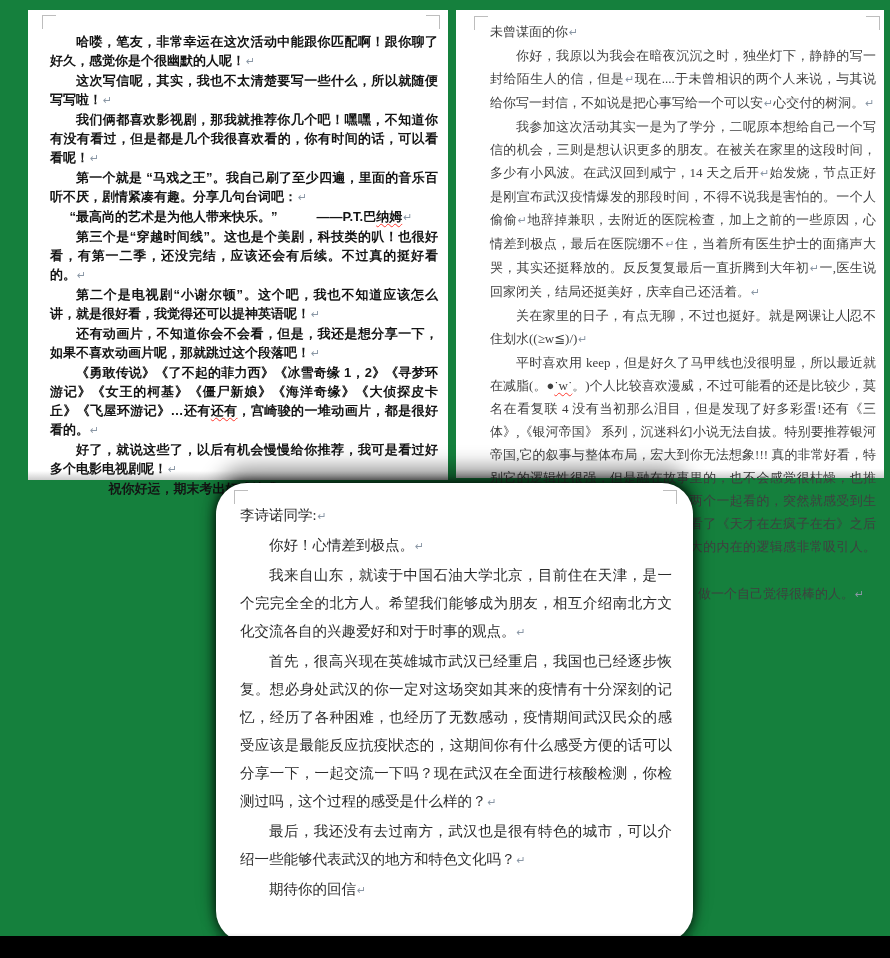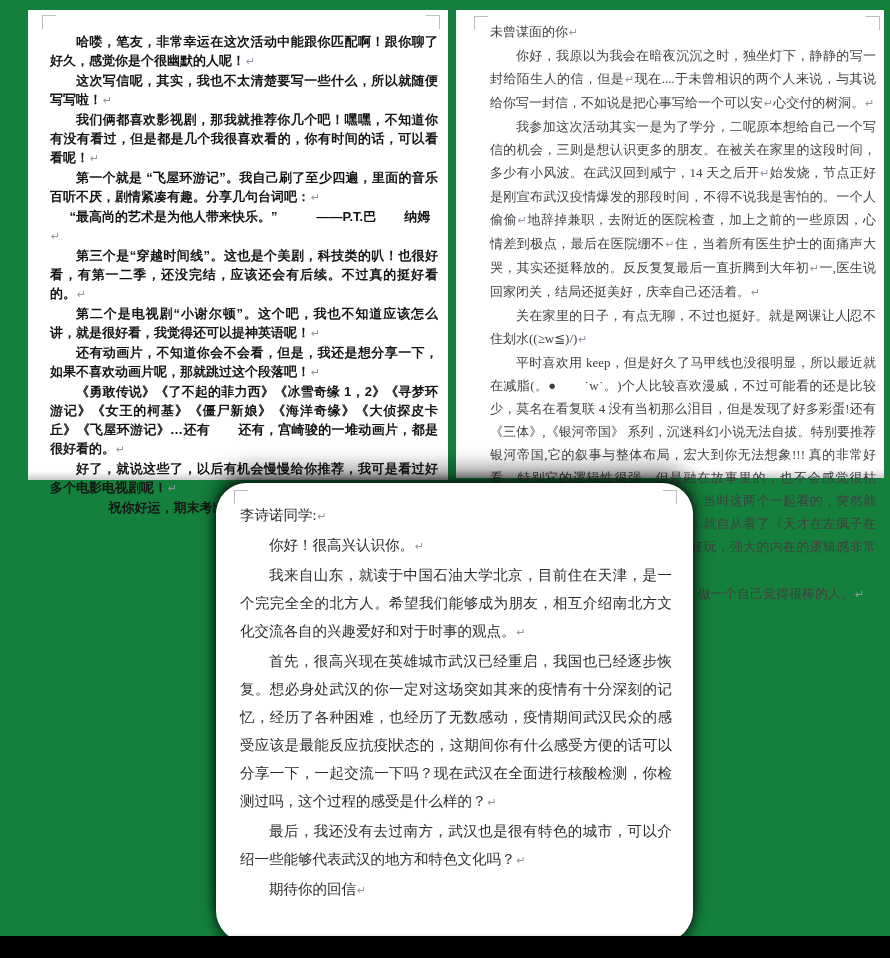--- a/index.html
+++ b/index.html
@@ -26,22 +26,22 @@
   .s-p   {text-indent:2em;text-align:justify;}
   .s-f   {text-indent:0;text-align:justify;}
   .s-q   {text-indent:1.5em;}
   .s-deep{text-indent:4.5em;}
   .s-date,.s-sign{text-align:right;}
   #pg-left  .s-date{padding-right:28px;}
   #pg-left  .s-sign{padding-right:64px;}
 
   .pmark{font-size:11px;font-weight:400;vertical-align:0;margin-left:1px;
          font-family:"DejaVu Sans",sans-serif;}
-  .sq{text-decoration-style:wavy;text-decoration-thickness:1px;
-      text-underline-offset:2px;margin-left:28px;}
+  .sq{text-decoration:underline;text-decoration-style:wavy;text-decoration-thickness:1px;
+      text-underline-offset:2px;}
   .caret{display:inline-block;width:1px;height:1em;vertical-align:-2px;}
 
   .cm{position:absolute;width:13px;height:13px;pointer-events:none;}
   .cm.tl{border-top:1px solid #bdbdbd;border-left:1px solid #bdbdbd;}
   .cm.tr{border-top:1px solid #bdbdbd;border-right:1px solid #bdbdbd;}
   #pg-left  .cm.tl{left:14px;top:5px;}  #pg-left  .cm.tr{right:8px;top:5px;}
   #pg-right .cm.tl{left:18px;top:6px;}  #pg-right .cm.tr{right:4px;top:6px;}
   #pg-bottom .cm.tl{left:18px;top:7px;} #pg-bottom .cm.tr{right:16px;top:7px;}
 </style>
 </head>
@@ -49,21 +49,21 @@
 
 <div class="canvas">
 
   <div class="page" id="pg-left">
     <div class="cm tl"></div>
     <div class="cm tr"></div>
     <div class="body">
         <p class="s-p"><span>哈喽，笔友，非常幸运在这次活动中能跟你匹配啊！跟你聊了好久，感觉你是个很幽默的人呢！</span><span class="pmark" style="color: rgb(138, 151, 165);">↵</span></p>
         <p class="s-p"><span>这次写信呢，其实，我也不太清楚要写一些什么，所以就随便写写啦！</span><span class="pmark" style="color: rgb(138, 151, 165);">↵</span></p>
         <p class="s-p"><span>我们俩都喜欢影视剧，那我就推荐你几个吧！嘿嘿，不知道你有没有看过，但是都是几个我很喜欢看的，你有时间的话，可以看看呢！</span><span class="pmark" style="color: rgb(138, 151, 165);">↵</span></p>
-        <p class="s-p"><span>第一个就是 “飞屋环游记”。我自己刷了至少四遍，里面的音乐百听不厌，剧情紧凑有趣。分享几句台词吧：</span><span class="pmark" style="color: rgb(138, 151, 165);">↵</span></p>
+        <p class="s-p"><span>第一个就是 “马戏之王”。我自己刷了至少四遍，里面的音乐百听不厌，剧情紧凑有趣。分享几句台词吧：</span><span class="pmark" style="color: rgb(138, 151, 165);">↵</span></p>
         <p class="s-q"><span>“最高尚的艺术是为他人带来快乐。”　　　——P.T.巴</span><span class="sq" style="text-decoration-color: rgb(255, 59, 48);">纳姆</span><span class="pmark" style="color: rgb(138, 151, 165);">↵</span></p>
         <p class="s-p"><span>第三个是“穿越时间线”。这也是个美剧，科技类的叭！也很好看，有第一二季，还没完结，应该还会有后续。不过真的挺好看的。</span><span class="pmark" style="color: rgb(138, 151, 165);">↵</span></p>
         <p class="s-p"><span>第二个是电视剧“小谢尔顿”。这个吧，我也不知道应该怎么讲，就是很好看，我觉得还可以提神英语呢！</span><span class="pmark" style="color: rgb(138, 151, 165);">↵</span></p>
         <p class="s-p"><span>还有动画片，不知道你会不会看，但是，我还是想分享一下，如果不喜欢动画片呢，那就跳过这个段落吧！</span><span class="pmark" style="color: rgb(138, 151, 165);">↵</span></p>
         <p class="s-p"><span>《勇敢传说》《了不起的菲力西》《冰雪奇缘 1，2》《寻梦环游记》《女王的柯基》《僵尸新娘》《海洋奇缘》《大侦探皮卡丘》《飞屋环游记》…还有</span><span class="sq" style="text-decoration-color: rgb(255, 59, 48);">还有</span><span>，宫崎骏的一堆动画片，都是很好看的。</span><span class="pmark" style="color: rgb(138, 151, 165);">↵</span></p>
         <p class="s-p"><span>好了，就说这些了，以后有机会慢慢给你推荐，我可是看过好多个电影电视剧呢！</span><span class="pmark" style="color: rgb(138, 151, 165);">↵</span></p>
         <p class="s-deep"><span>祝你好运，期末考出好成绩哦！</span><span class="pmark" style="color: rgb(138, 151, 165);">↵</span></p>
         <p class="s-date"><span>2020.5.25　　22:12</span><span class="pmark" style="color: rgb(138, 151, 165);">↵</span></p>
         <p class="s-sign"><span class="caret" style="background: rgb(51, 51, 51);"></span><span>小麦</span><span class="pmark" style="color: rgb(138, 151, 165);">↵</span></p>
       </div>
@@ -81,21 +81,21 @@
         <p class="s-p"><span>最后，也希望你能好好生活啦，做一个自己觉得很棒的人。</span><span class="pmark" style="color: rgb(138, 151, 165);">↵</span></p>
         <p class="s-p"><span>有缘也许再见(嘻嘻)</span><span class="pmark" style="color: rgb(138, 151, 165);">↵</span></p>
       </div>
   </div>
 
   <div class="page" id="pg-bottom">
     <div class="cm tl"></div>
     <div class="cm tr"></div>
     <div class="body">
         <p class="s-f"><span>李诗诺同学:</span><span class="pmark" style="color: rgb(138, 151, 165);">↵</span></p>
-        <p class="s-p"><span>你好！很高兴认识你。</span><span class="pmark" style="color: rgb(138, 151, 165);">↵</span></p>
+        <p class="s-p"><span>你好！心情差到极点。</span><span class="pmark" style="color: rgb(138, 151, 165);">↵</span></p>
         <p class="s-p"><span>我来自山东，就读于中国石油大学北京，目前住在天津，是一个完完全全的北方人。希望我们能够成为朋友，相互介绍南北方文化交流各自的兴趣爱好和对于时事的观点。</span><span class="pmark" style="color: rgb(138, 151, 165);">↵</span></p>
         <p class="s-p"><span>首先，很高兴现在英雄城市武汉已经重启，我国也已经逐步恢复。想必身处武汉的你一定对这场突如其来的疫情有十分深刻的记忆，经历了各种困难，也经历了无数感动，疫情期间武汉民众的感受应该是最能反应抗疫</span><span class="caret" style="background: rgb(51, 51, 51);"></span><span>状态的，这期间你有什么感受方便的话可以分享一下，一起交流一下吗？现在武汉在全面进行核酸检测，你检测过吗，这个过程的感受是什么样的？</span><span class="pmark" style="color: rgb(138, 151, 165);">↵</span></p>
         <p class="s-p"><span>最后，我还没有去过南方，武汉也是很有特色的城市，可以介绍一些能够代表武汉的地方和特色文化吗？</span><span class="pmark" style="color: rgb(138, 151, 165);">↵</span></p>
         <p class="s-p"><span>期待你的回信</span><span class="pmark" style="color: rgb(138, 151, 165);">↵</span></p>
       </div>
   </div>
 
 </div>
 
 </body></html>

